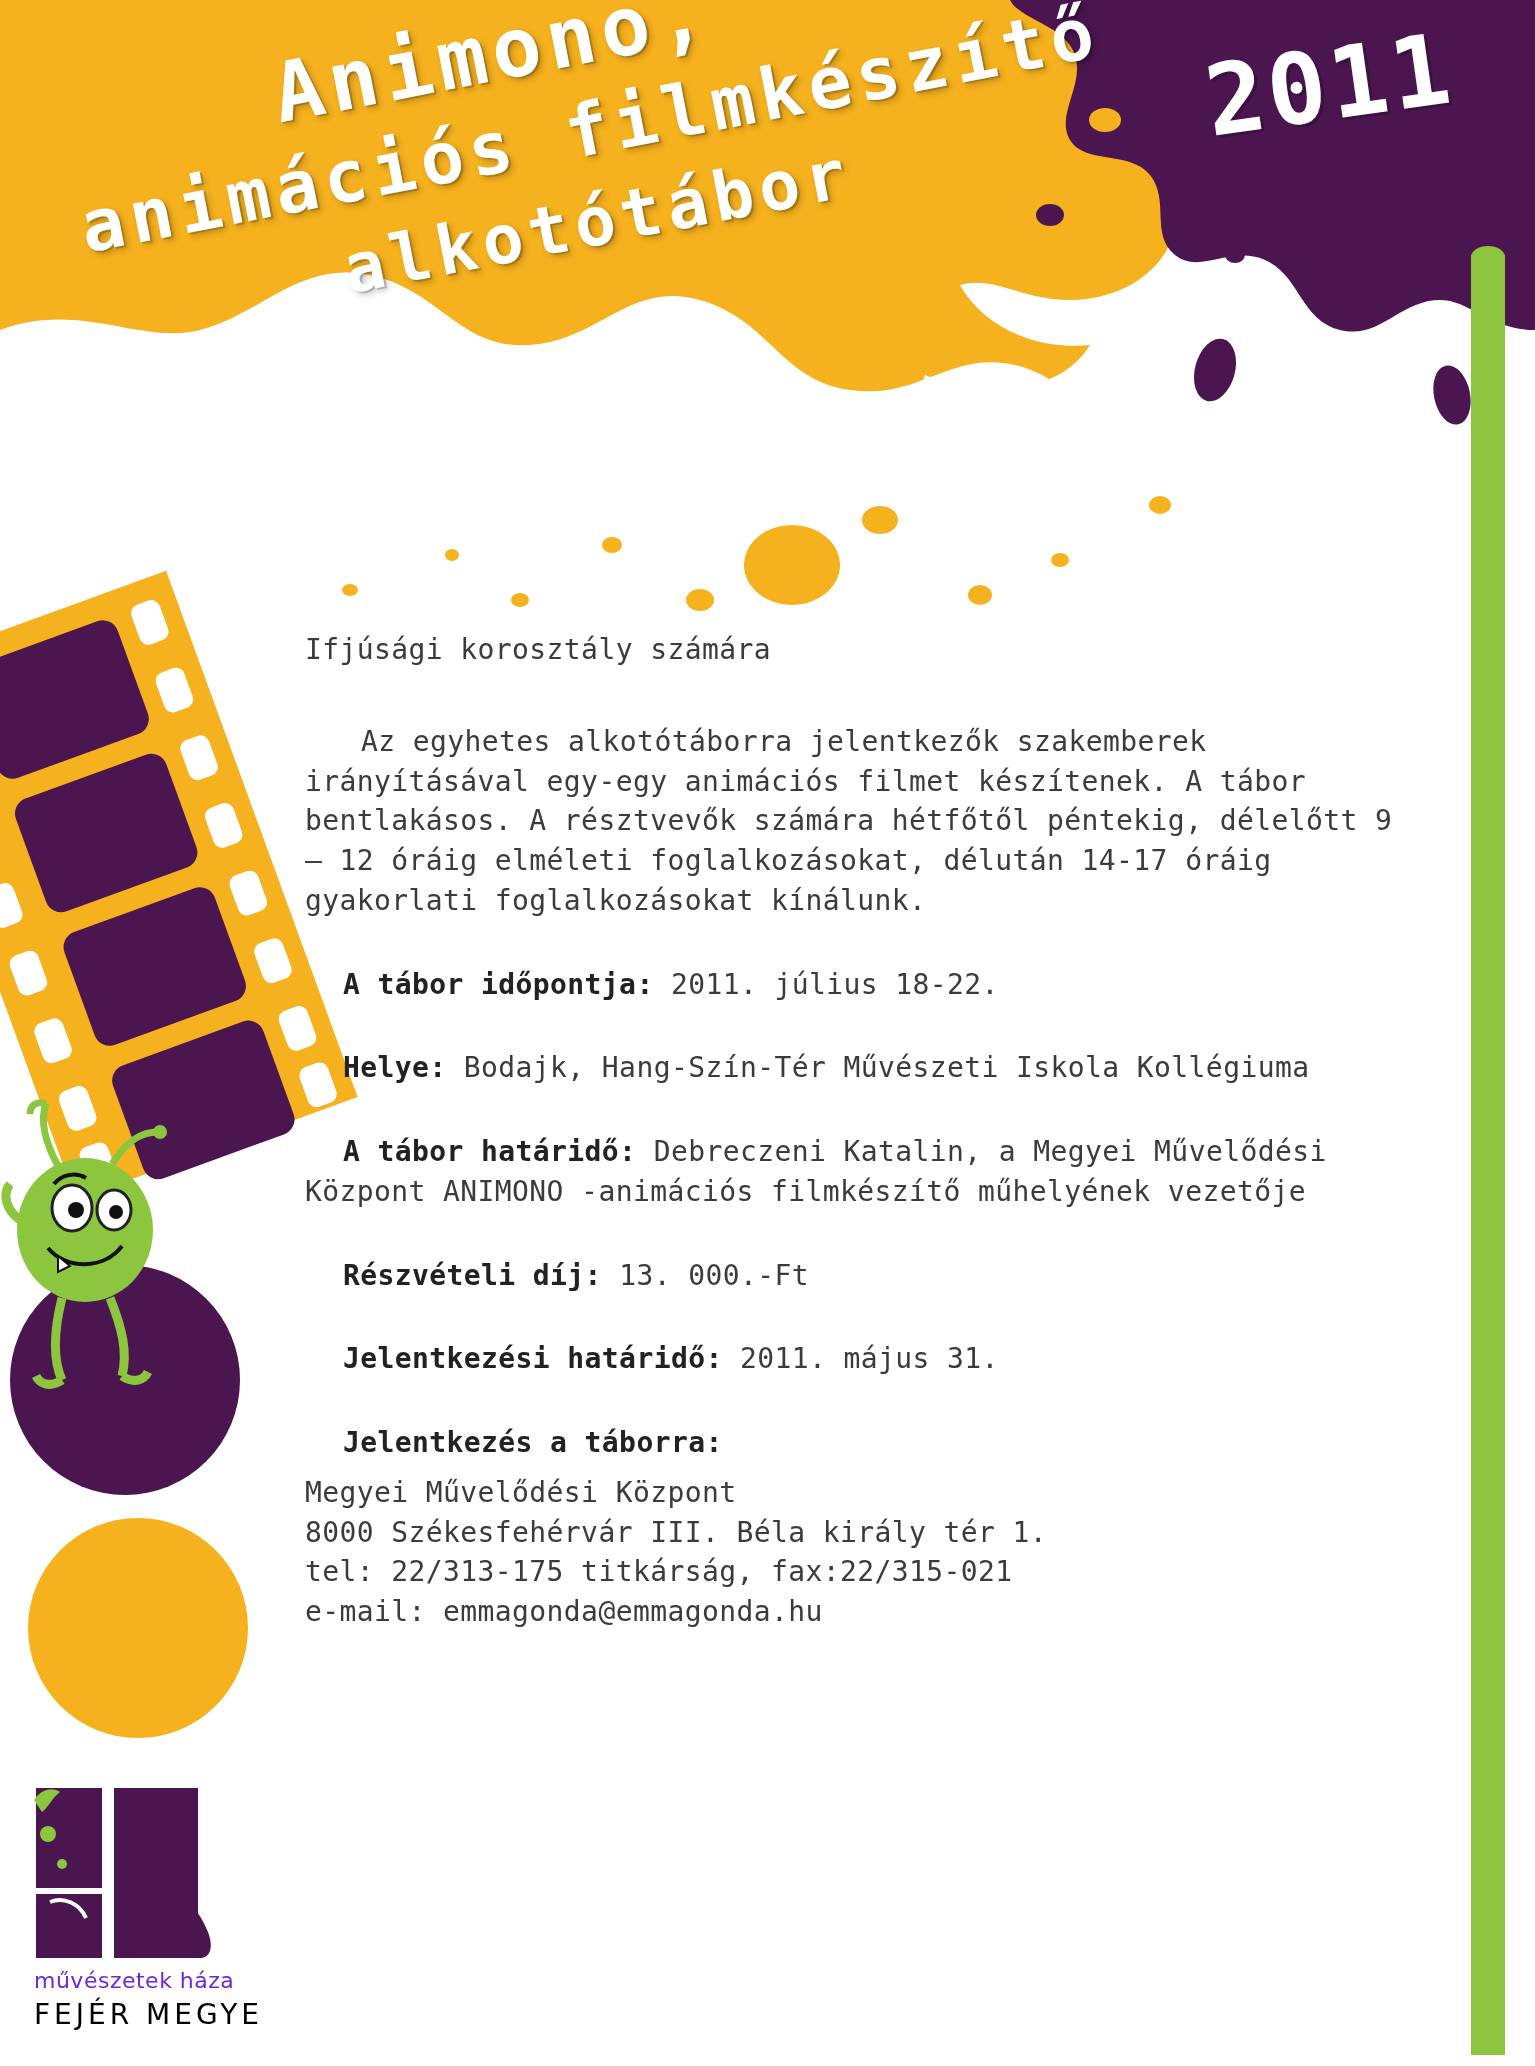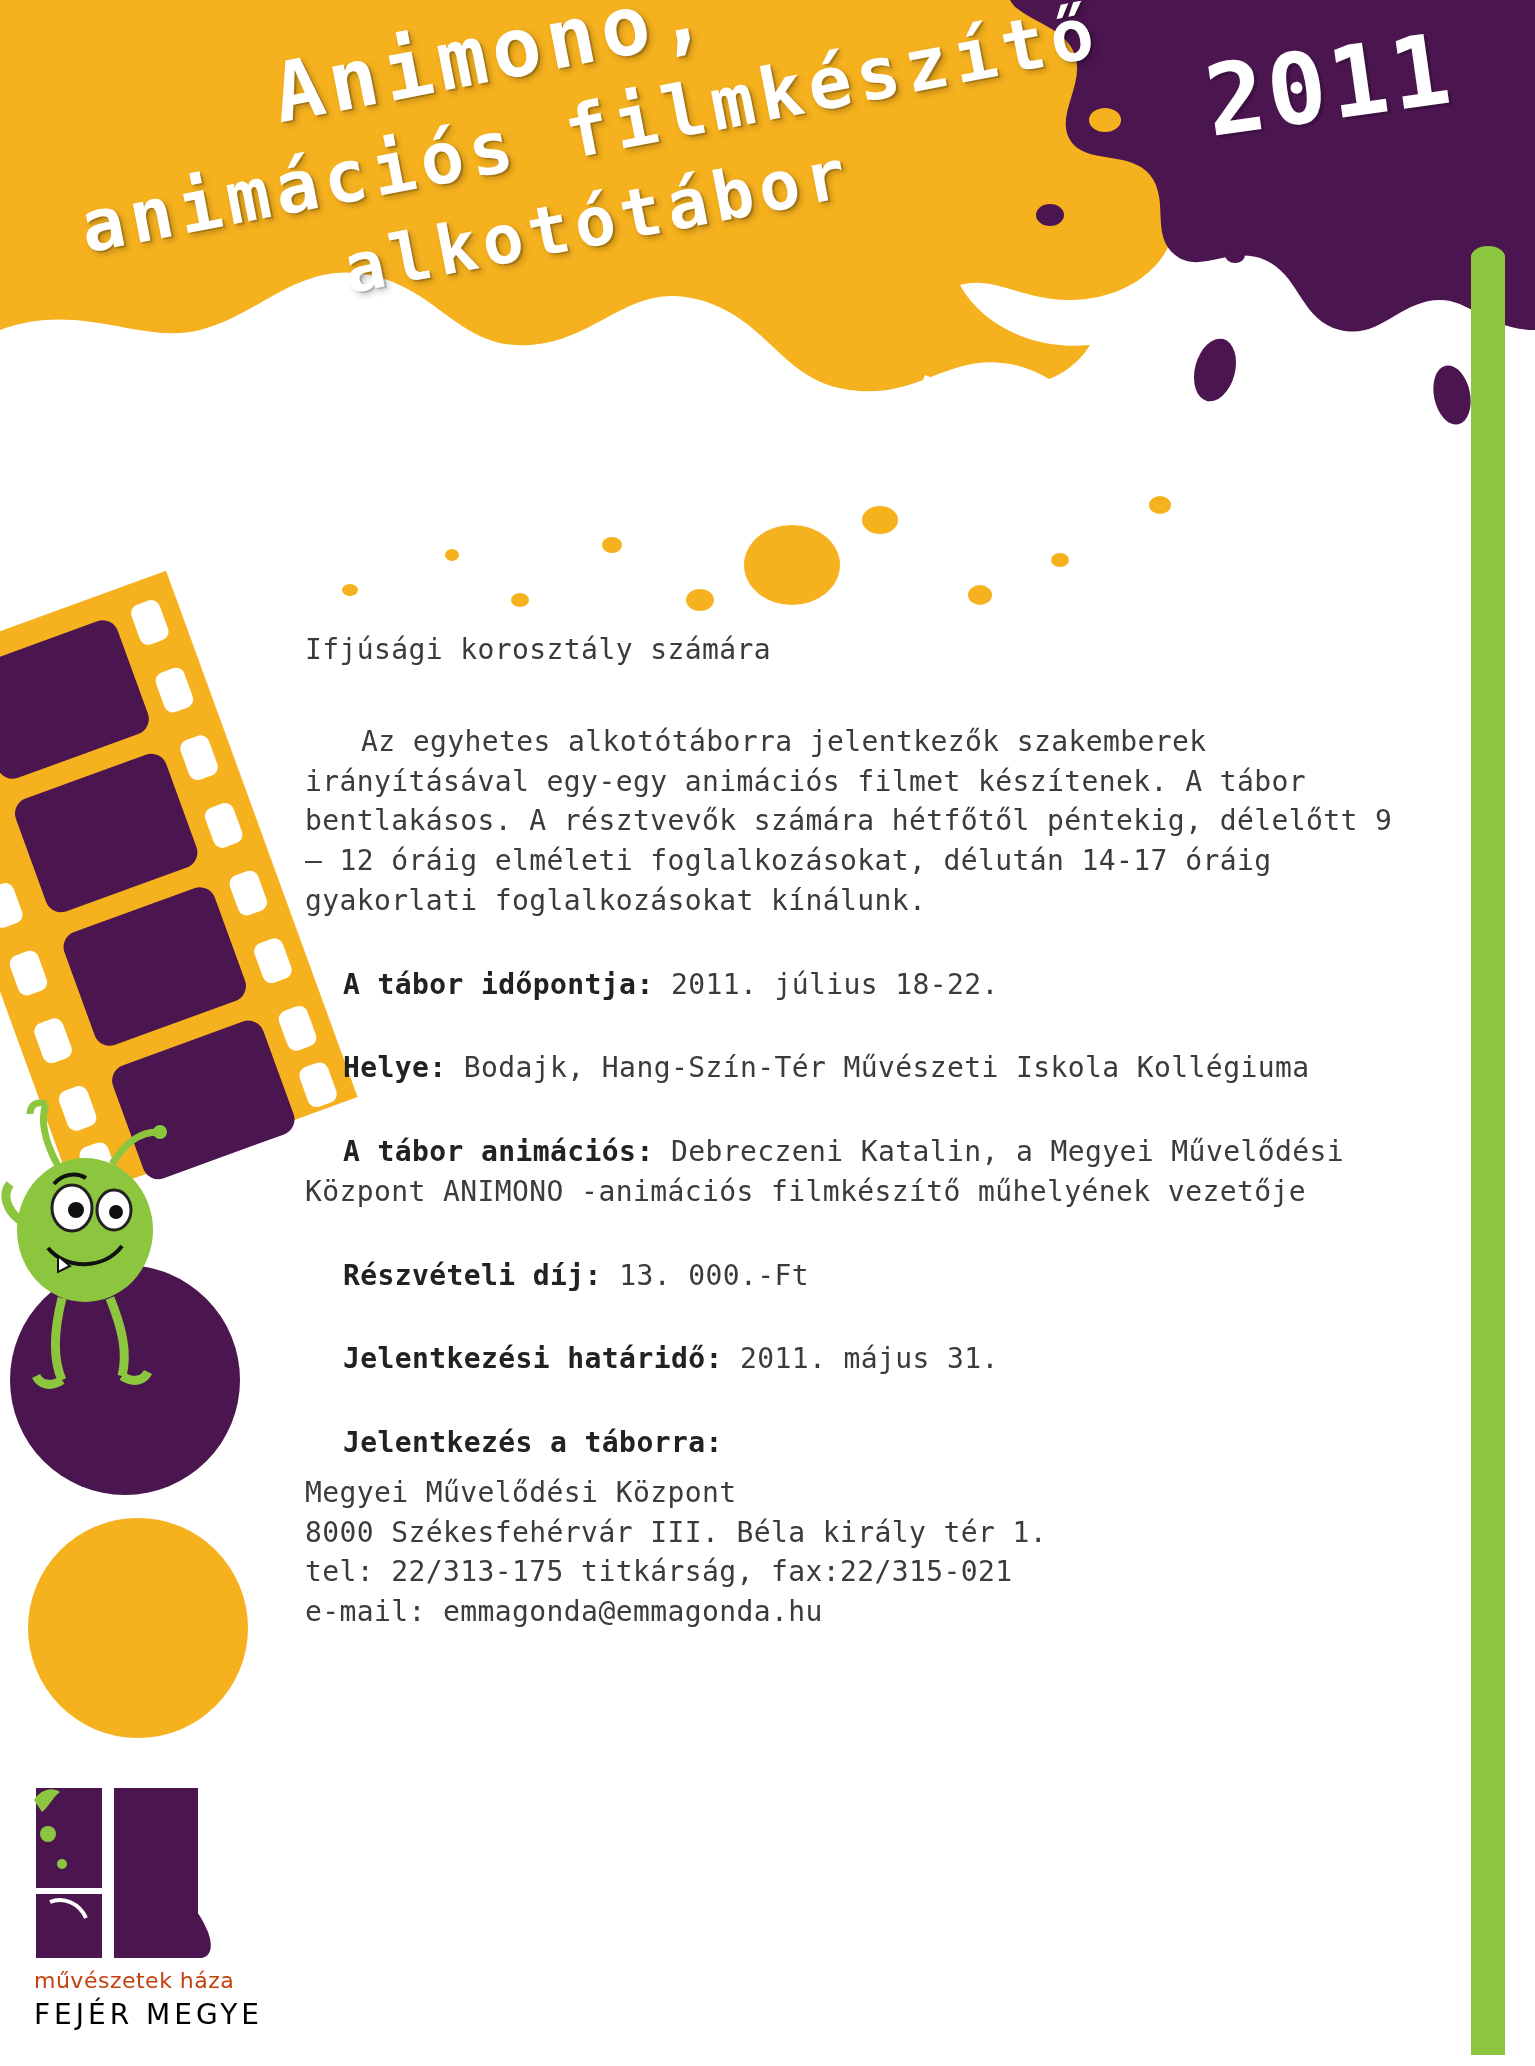--- a/index.html
+++ b/index.html
@@ -169,21 +169,21 @@
     top: 1782px;
     width: 230px;
     height: 250px;
   }
   .logo-text-1 {
     position: absolute;
     left: 34px;
     top: 1968px;
     font-family: "DejaVu Sans", sans-serif;
     font-size: 22px;
-    color: #c2410c;
+    color: #6d28d9;
     letter-spacing: 0.5px;
   }
   .logo-text-2 {
     position: absolute;
     left: 34px;
     top: 1998px;
     font-family: "DejaVu Sans", sans-serif;
     font-size: 28px;
     color: #000000;
     letter-spacing: 4px;
@@ -364,21 +364,21 @@
 
     <p class="field">
       <span class="lbl">A tábor időpontja:</span><span> 2011. július 18-22.</span>
     </p>
 
     <p class="field">
       <span class="lbl">Helye:</span><span> Bodajk, Hang-Szín-Tér Művészeti Iskola Kollégiuma</span>
     </p>
 
     <p class="field">
-      <span class="lbl">A tábor animációs:</span><span> Debreczeni Katalin, a Megyei Művelődési Központ ANIMONO -animációs filmkészítő műhelyének vezetője</span>
+      <span class="lbl">A tábor határidő:</span><span> Debreczeni Katalin, a Megyei Művelődési Központ ANIMONO -animációs filmkészítő műhelyének vezetője</span>
     </p>
 
     <p class="field">
       <span class="lbl">Részvételi díj:</span><span> 13. 000.-Ft</span>
     </p>
 
     <p class="field">
       <span class="lbl">Jelentkezési határidő:</span><span> 2011. május 31.</span>
     </p>
 

